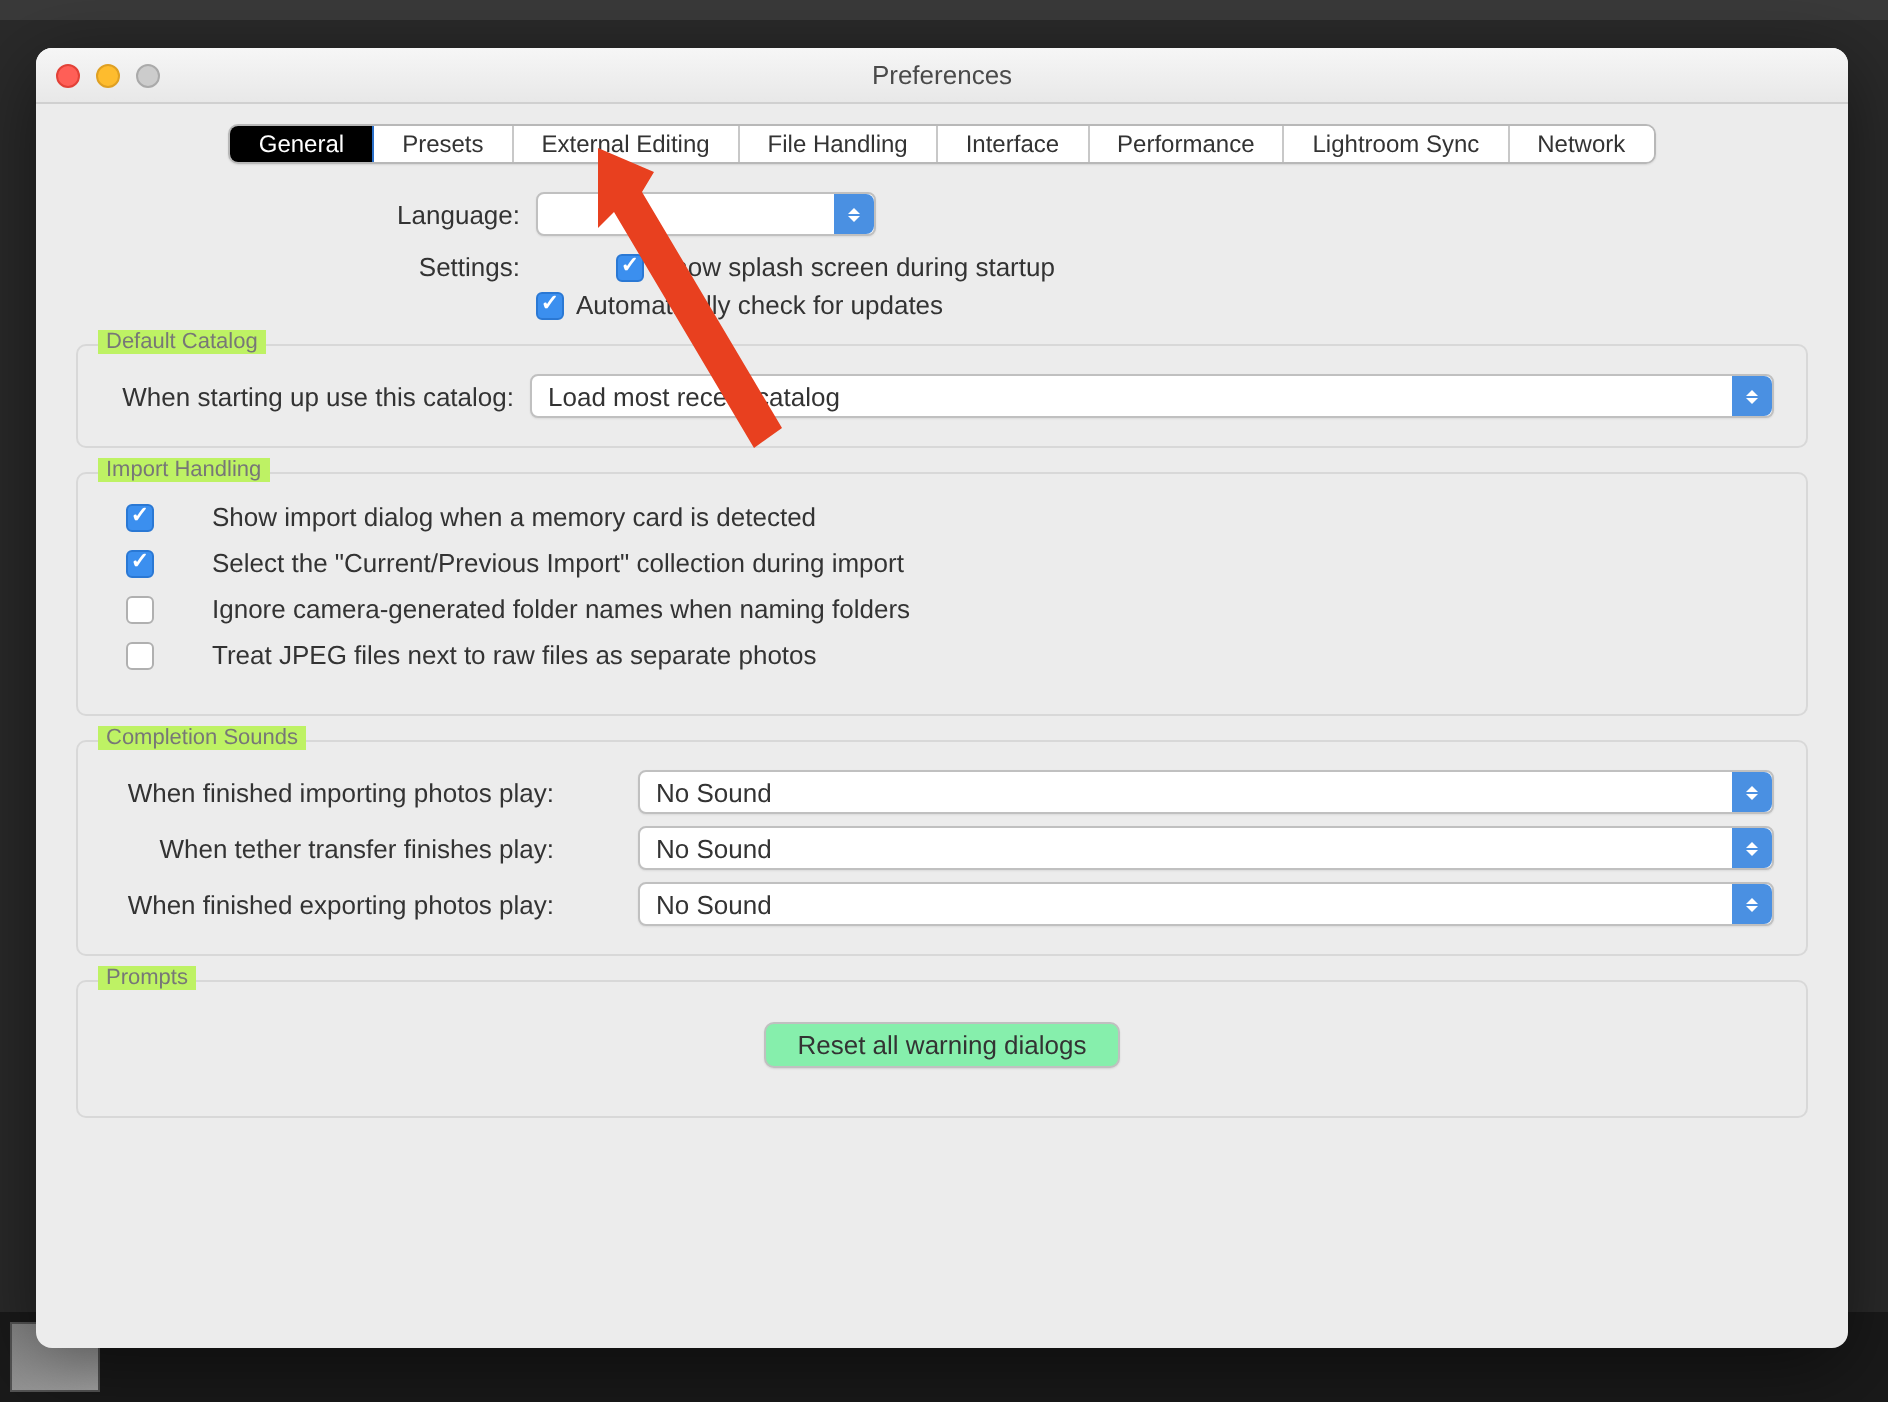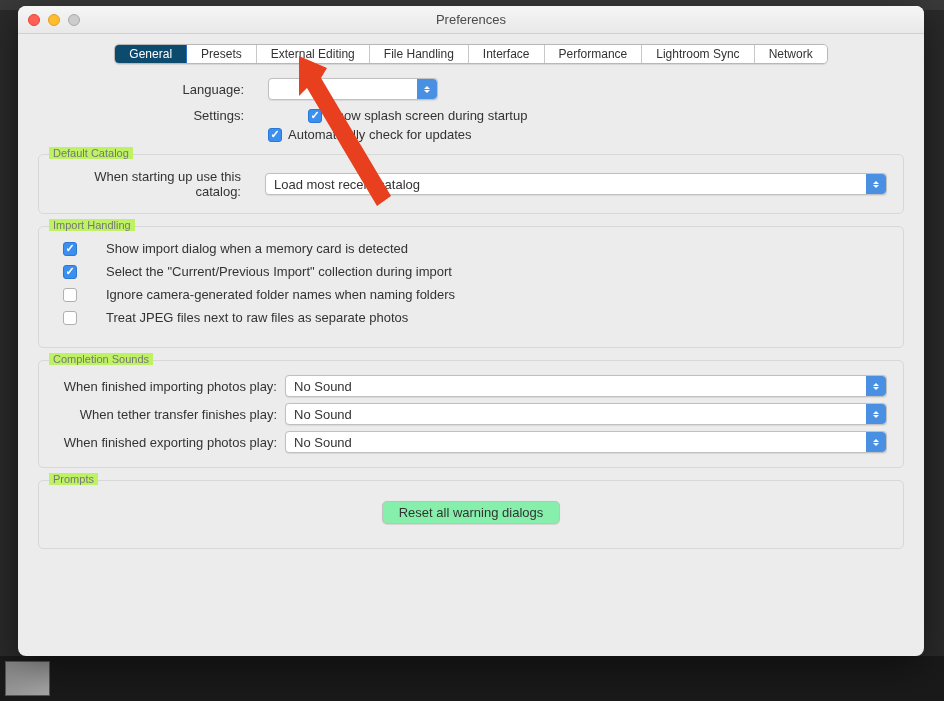--- a/index.html
+++ b/index.html
@@ -33,21 +33,21 @@
       position: absolute;
       bottom: 5px;
       left: 5px;
       width: 45px;
       height: 35px;
       background: linear-gradient(135deg, #888, #aaa);
       border: 1px solid #555;
     }
     .window {
       position: absolute;
-      top: 6px;
+      top: 24px;
       left: 18px;
       width: 906px;
       height: 650px;
       background: #ececec;
       border-radius: 8px;
       box-shadow: 0 10px 40px rgba(0,0,0,0.5);
       overflow: hidden;
     }
     .titlebar {
       height: 28px;
@@ -90,34 +90,34 @@
     }
     .tab {
       padding: 2px 14px;
       font-size: 12px;
       background: #fff;
       color: #333;
       border-right: 1px solid #c8c8c8;
       cursor: pointer;
     }
     .tab:last-child { border-right: none; }
-    .tab.active { background: #0c4a6e; color: #fff; border-right-color: #2a6fc9; }
+    .tab.active { background: #000000; color: #fff; border-right-color: #2a6fc9; }
     .content {
       padding: 8px 20px;
       color: #333;
     }
     .row {
       display: flex;
       align-items: center;
       margin-bottom: 8px;
     }
     .label-col {
       width: 230px;
       text-align: right;
-      padding-right: 24px;
+      padding-right: 8px;
       color: #333;
     }
     .select {
       position: relative;
       background: #fff;
       border: 1px solid #c0c0c0;
       border-radius: 4px;
       height: 22px;
       display: flex;
       align-items: center;
@@ -191,20 +191,21 @@
       color: #777;
     }
     .indent-options .checkbox-row {
       padding-left: 8px;
       gap: 29px;
     }
     .sound-row {
       display: flex;
       align-items: center;
       margin-bottom: 6px;
+      gap: 34px;
     }
     .sound-label {
       width: 230px;
       text-align: right;
       padding-right: 8px;
     }
     .sound-row .select { flex: 1; }
     .catalog-row { display:flex; align-items:center; }
     .catalog-row .select { flex: 1; }
     .button {

